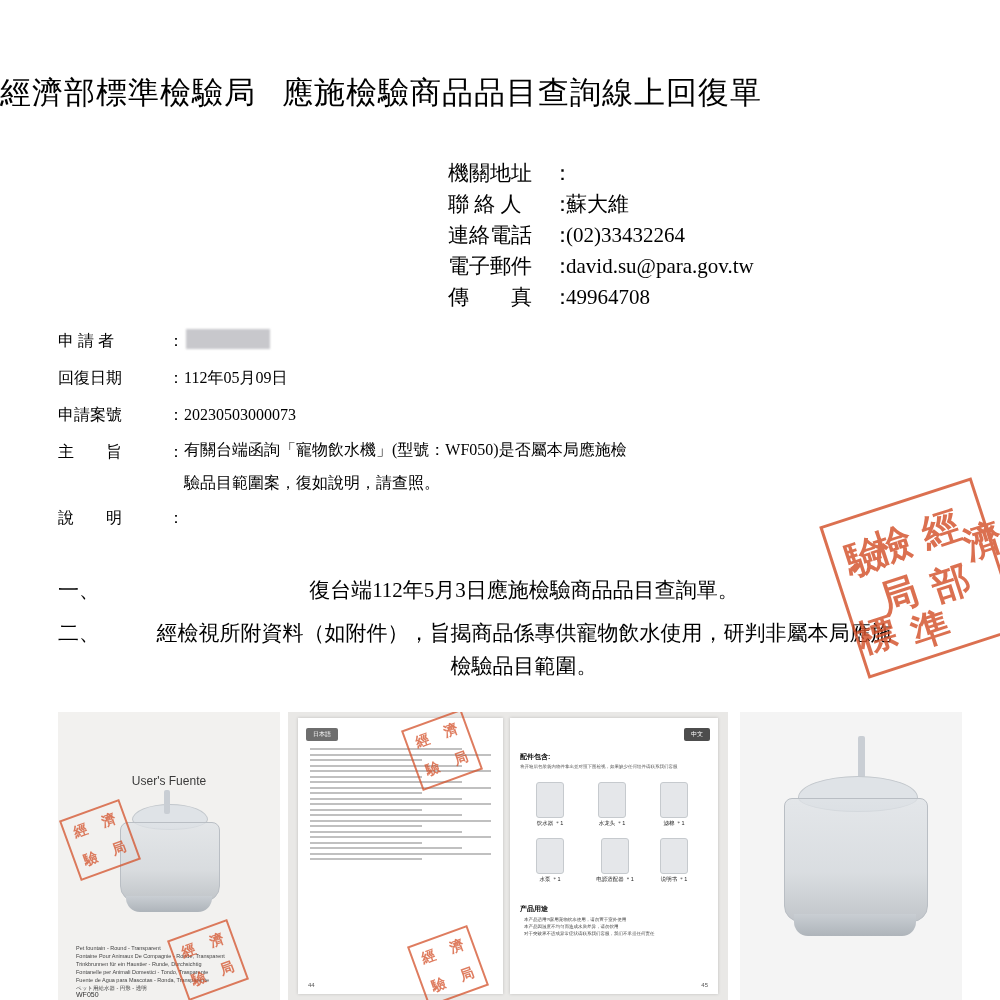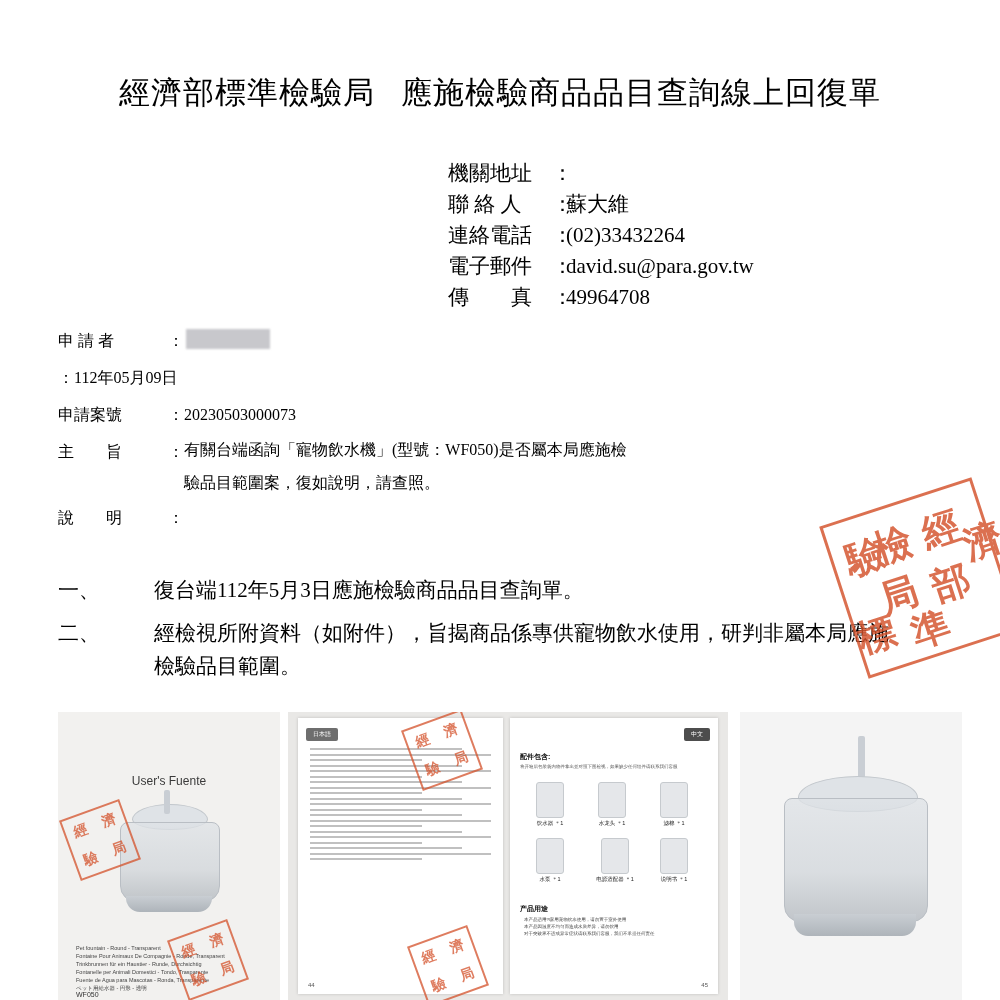--- a/index.html
+++ b/index.html
@@ -20,21 +20,20 @@
     width: 1000px;
     height: 1000px;
   }
 
   
   .doc-title {
     position: absolute;
     top: 72px;
     left: 0;
     width: 1000px;
-    text-align: center;
     font-size: 31px;
     letter-spacing: 1px;
     font-weight: 500;
     white-space: nowrap;
   }
   .doc-title .gap {
     display: inline-block;
     width: 26px;
   }
 
@@ -126,20 +125,21 @@
   .note-num {
     flex: 0 0 96px;
     display: inline-flex;
     justify-content: space-between;
     padding-right: 30px;
     box-sizing: border-box;
   }
   .note-text {
     flex: 1 1 auto;
     max-width: 740px;
+    text-align: center;
   }
 
   
   .seal {
     position: absolute;
     color: #d4512a;
     pointer-events: none;
   }
   .seal-main {
     top: 498px;
@@ -375,20 +375,21 @@
 
     <div class="field-row">
       <span class="field-label">申 請 者</span>
       <span class="field-colon">：</span>
       <span class="field-value">
         <span class="redacted"></span>
       </span>
     </div>
 
     <div class="field-row">
+      <span class="field-label">回復日期</span>
       <span class="field-colon">：</span>
       <span class="field-value">112年05月09日</span>
     </div>
 
     <div class="field-row">
       <span class="field-label">申請案號</span>
       <span class="field-colon">：</span>
       <span class="field-value">20230503000073</span>
     </div>
 

